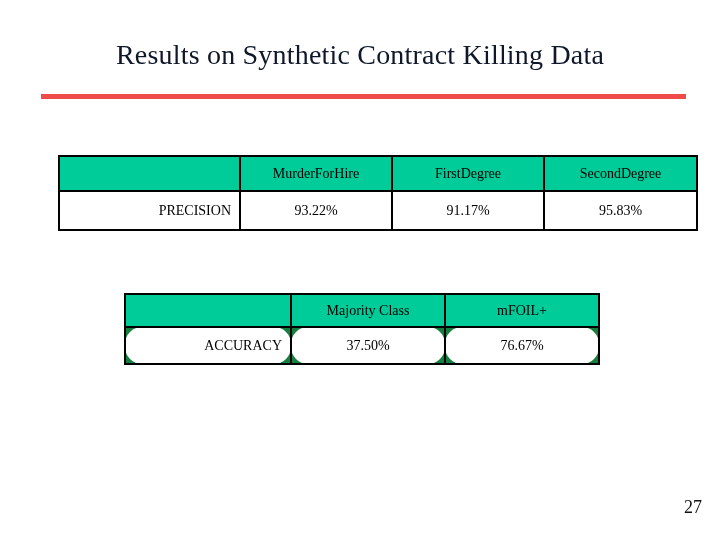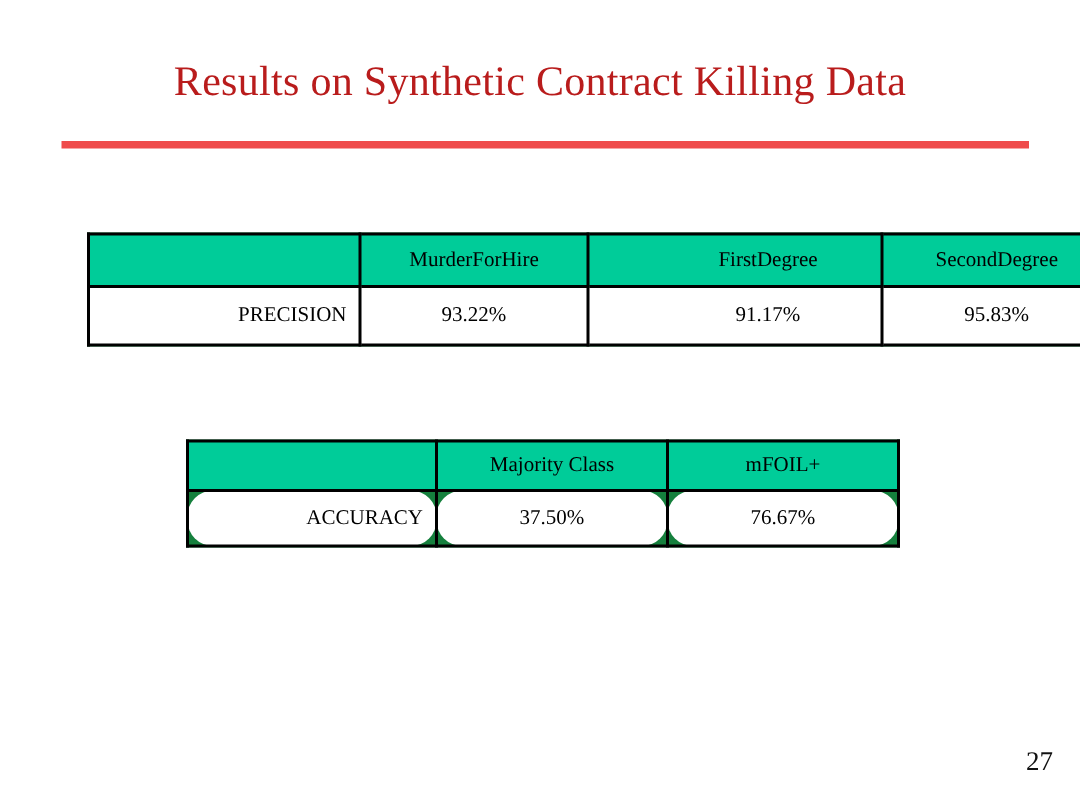--- a/index.html
+++ b/index.html
@@ -18,21 +18,21 @@
   
   .slide-title {
     position: absolute;
     left: 0;
     top: 38px;
     width: 720px;
     text-align: center;
     font-family: "Liberation Serif", serif;
     font-size: 28px;
     font-weight: normal;
-    color: #b91c1c;
+    color: #0f172a;
     letter-spacing: 0.2px;
     line-height: 34px;
     white-space: nowrap;
   }
 
   .title-rule {
     position: absolute;
     left: 41px;
     top: 94px;
     width: 645px;
@@ -75,21 +75,21 @@
   }
 
   
   #table-metrics {
     left: 58px;
     top: 155px;
     width: 615px;
   }
   #table-metrics .c0 { width: 164px; padding-left: 15px; }
   #table-metrics .c1 { width: 150px; }
-  #table-metrics .c2 { width: 150px; padding-left: 44px; }
+  #table-metrics .c2 { width: 150px; }
   #table-metrics .c3 { width: 151px; }
 
   
   #table-accuracy {
     left: 124px;
     top: 293px;
     width: 468px;
   }
   #table-accuracy .c0 { width: 164px; }
   #table-accuracy .c1 { width: 152px; }

